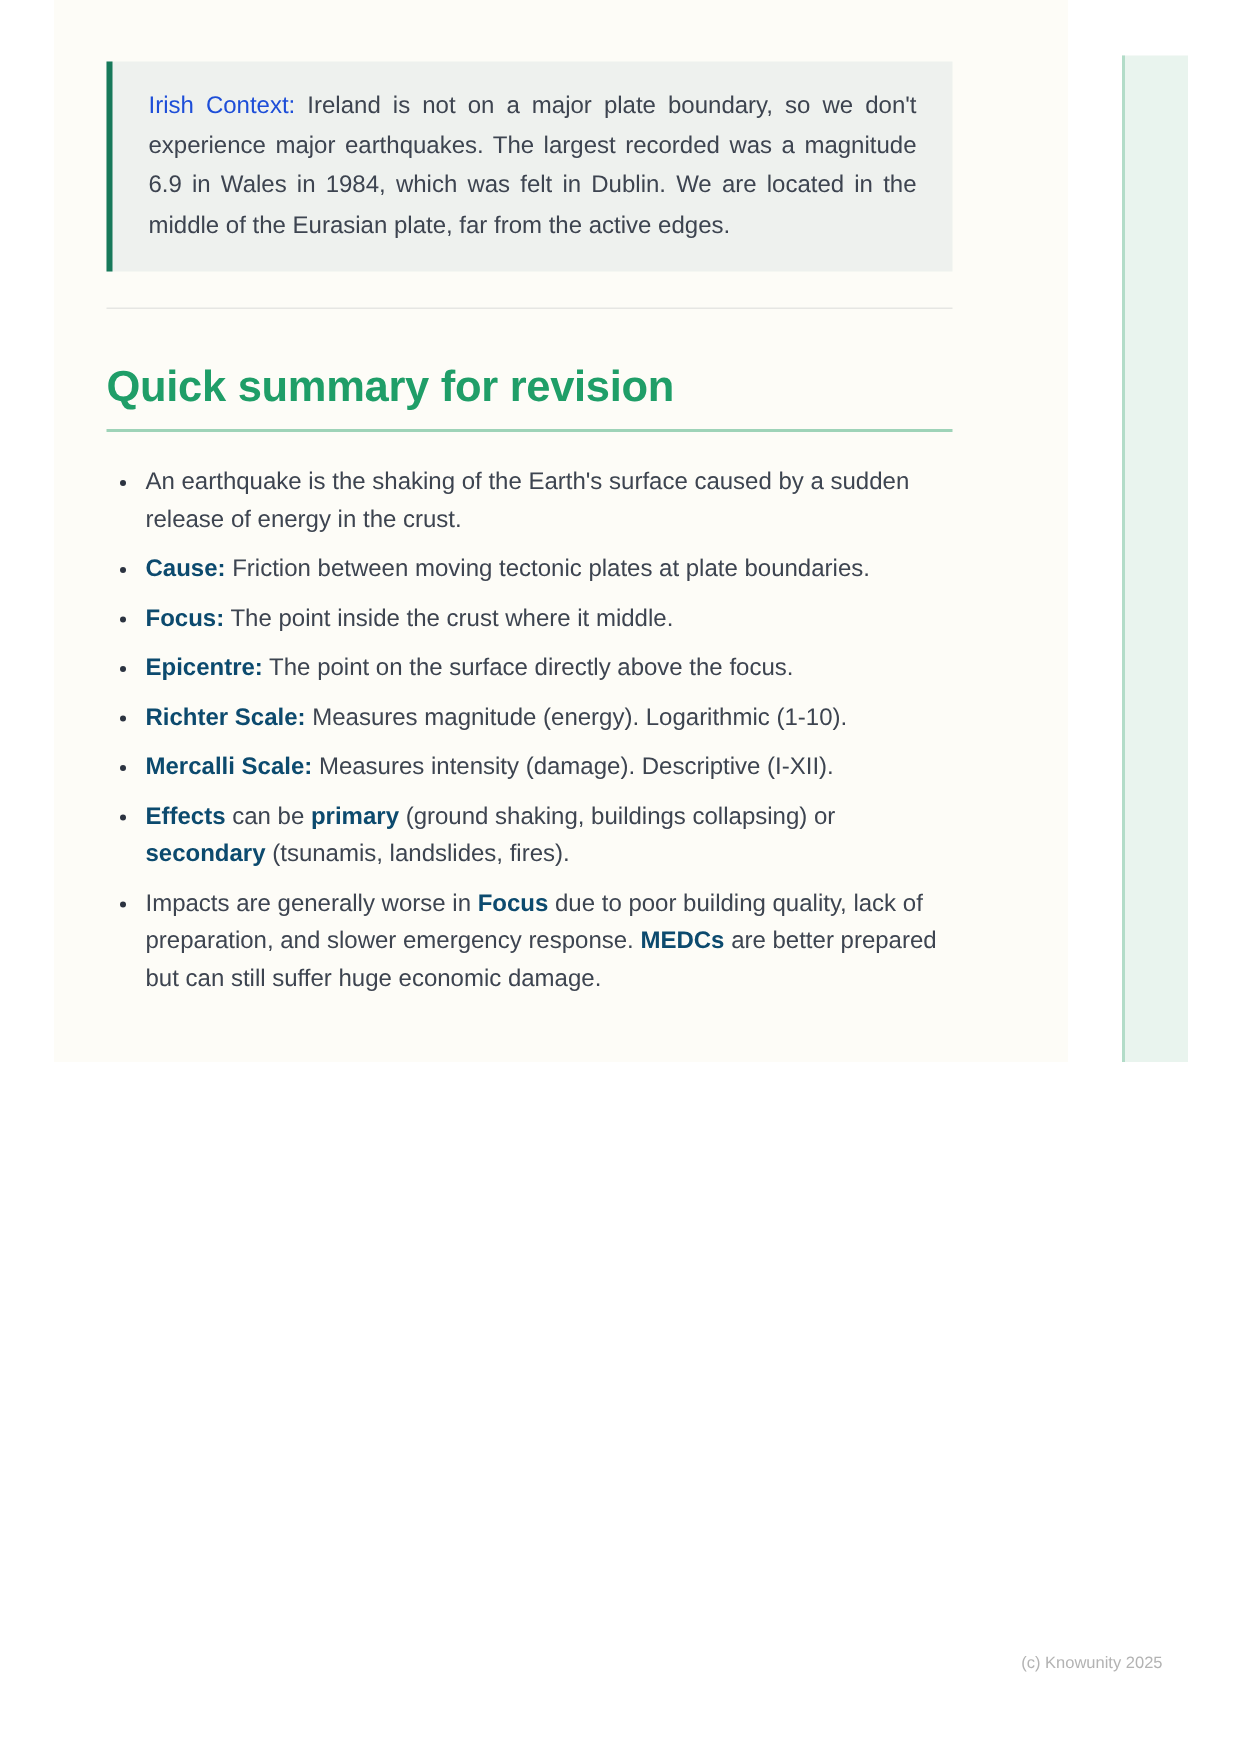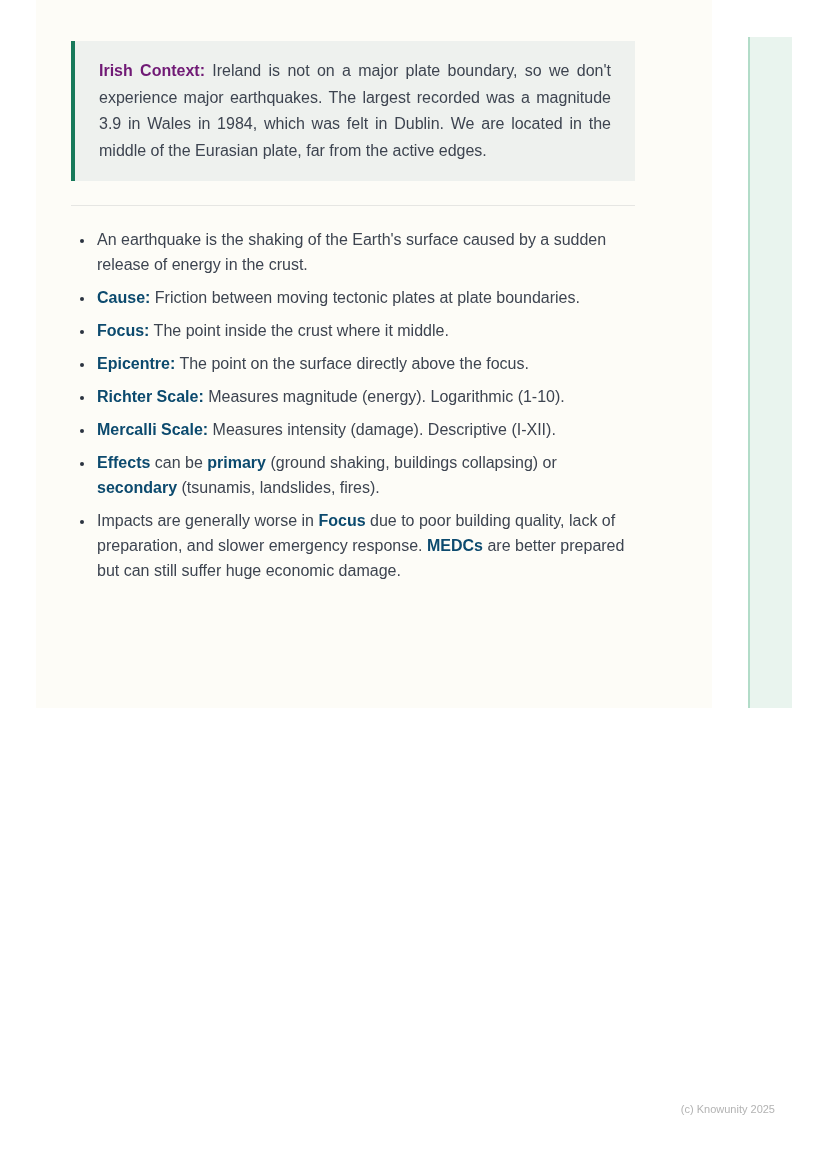--- a/index.html
+++ b/index.html
@@ -25,21 +25,21 @@
     background: var(--callout-bg, #eef1ee);
     border-left: 4px solid var(--callout-border, #17795a);
     padding: 17px 24px;
   }
   .callout p {
     font-size: 16px;
     line-height: 26.5px;
     color: var(--body-text, #3d4450);
     text-align: justify;
   }
-  .callout strong { color: #701a75; font-weight: 700; }
+  .callout strong { color: #1d4ed8; font-weight: 400; }
   .divider {
     border: none;
     border-top: 1px solid var(--divider, #e6e6e3);
     margin: 24px 77px 0 35px;
   }
   .heading {
     margin: 36px 77px 0 35px;
     padding-bottom: 11px;
     border-bottom: 2px solid var(--heading-underline, #9ed3b8);
     font-size: 29px;
@@ -76,25 +76,26 @@
     margin-left: 16px;
   }
 </style>
 </head>
 <body>
 
 <div class="page">
   <div class="content-card">
 
     <div class="callout">
-      <p><strong>Irish Context:</strong> <span>Ireland is not on a major plate boundary, so we don't experience major earthquakes. The largest recorded was a magnitude 3.9 in Wales in 1984, which was felt in Dublin. We are located in the middle of the Eurasian plate, far from the active edges.</span></p>
+      <p><strong>Irish Context:</strong> <span>Ireland is not on a major plate boundary, so we don't experience major earthquakes. The largest recorded was a magnitude 6.9 in Wales in 1984, which was felt in Dublin. We are located in the middle of the Eurasian plate, far from the active edges.</span></p>
     </div>
 
     <hr class="divider">
 
+    <h1 class="heading">Quick summary for revision</h1>
 
     <ul class="summary-list">
         <li><span>An earthquake is the shaking of the Earth's surface caused by a sudden release of energy in the crust.</span></li>
         <li><strong>Cause:</strong><span> Friction between moving tectonic plates at plate boundaries.</span></li>
         <li><strong>Focus:</strong><span> The point inside the crust where it middle.</span></li>
         <li><strong>Epicentre:</strong><span> The point on the surface directly above the focus.</span></li>
         <li><strong>Richter Scale:</strong><span> Measures magnitude (energy). Logarithmic (1-10).</span></li>
         <li><strong>Mercalli Scale:</strong><span> Measures intensity (damage). Descriptive (I-XII).</span></li>
         <li><strong>Effects</strong><span> can be </span><strong>primary</strong><span> (ground shaking, buildings collapsing) or </span><strong>secondary</strong><span> (tsunamis, landslides, fires).</span></li>
         <li><span>Impacts are generally worse in </span><strong>Focus</strong><span> due to poor building quality, lack of preparation, and slower emergency response. </span><strong>MEDCs</strong><span> are better prepared but can still suffer huge economic damage.</span></li>

